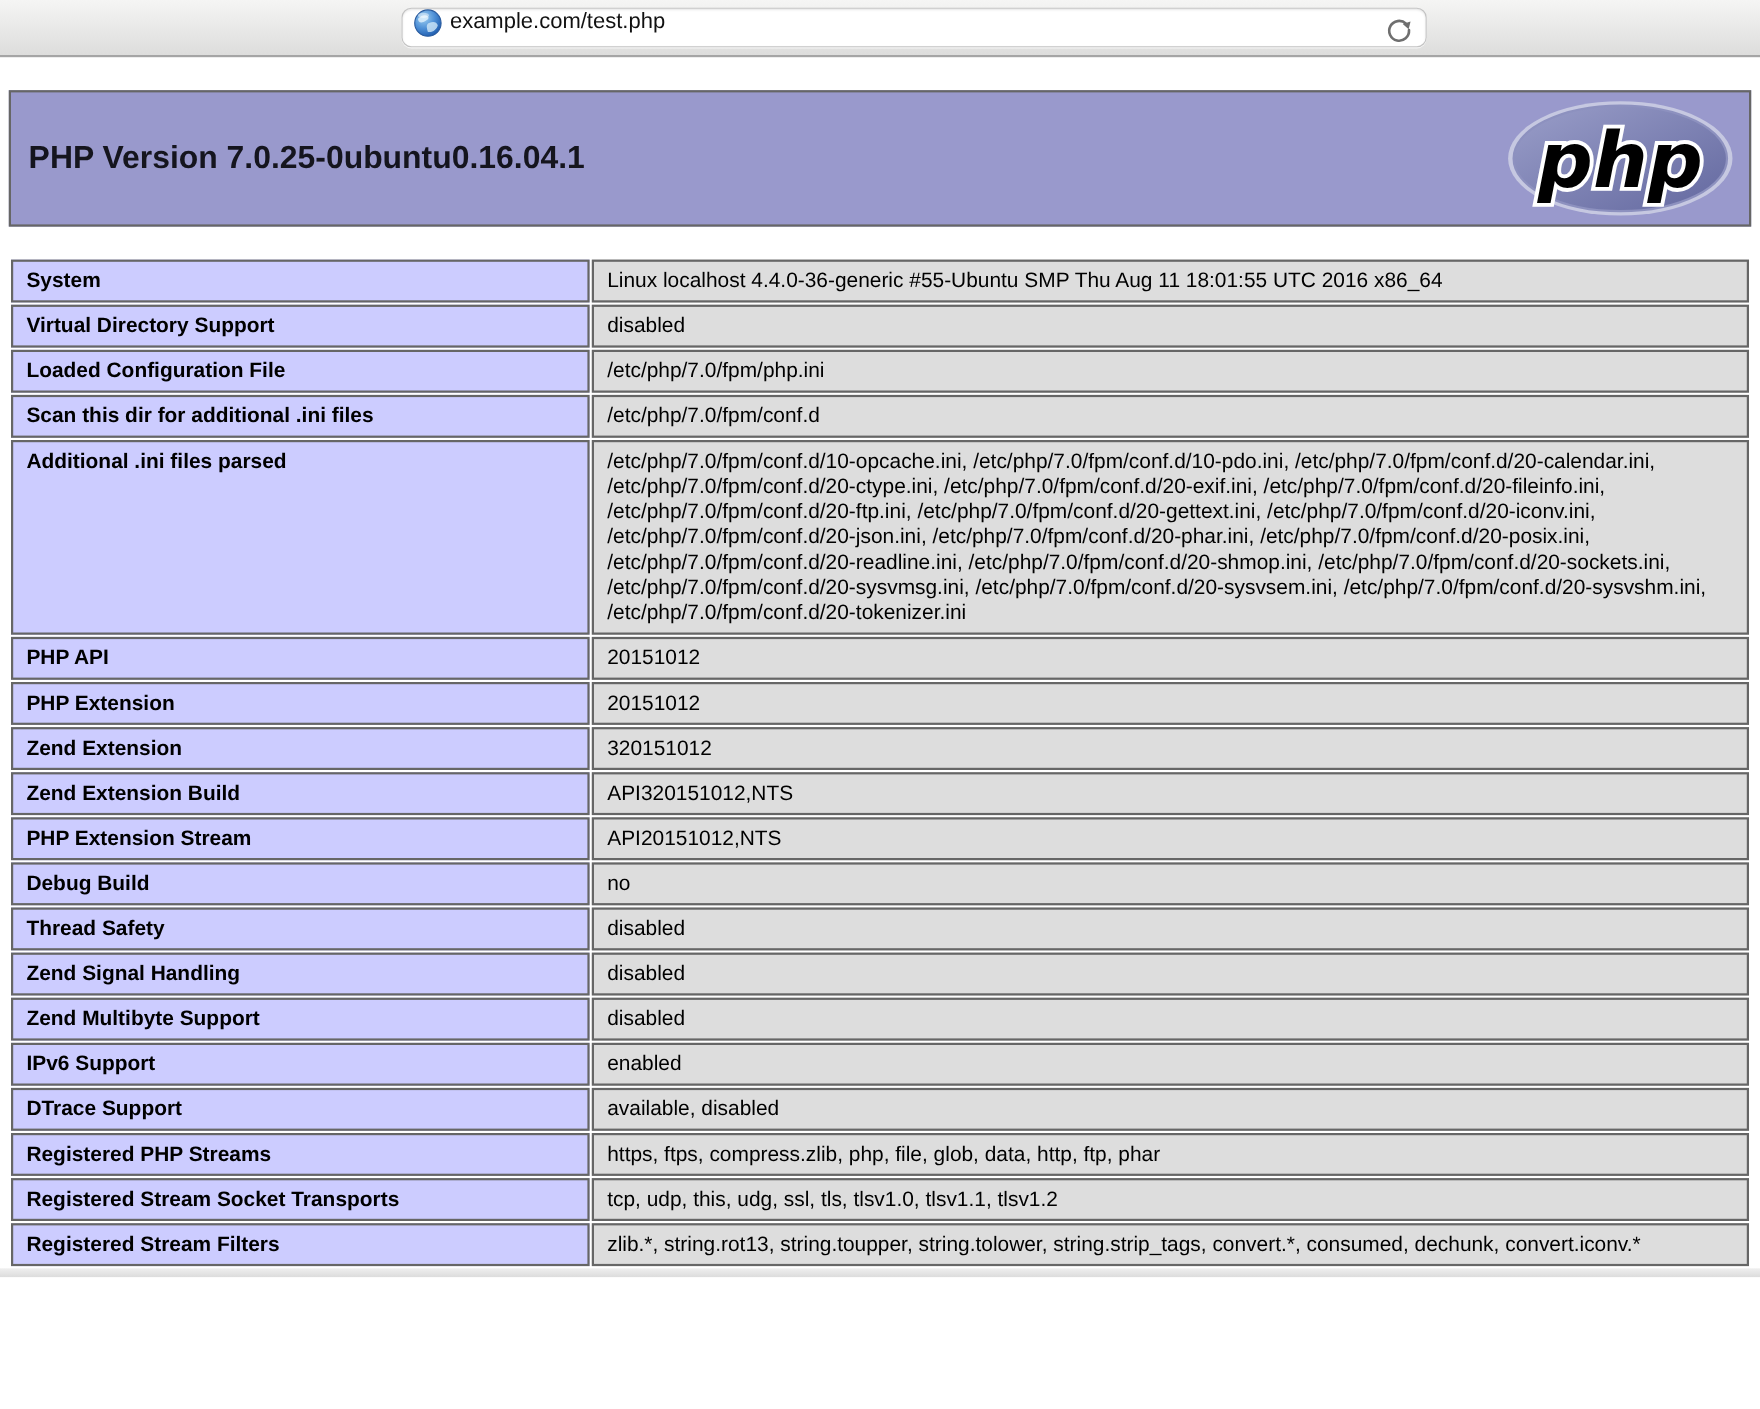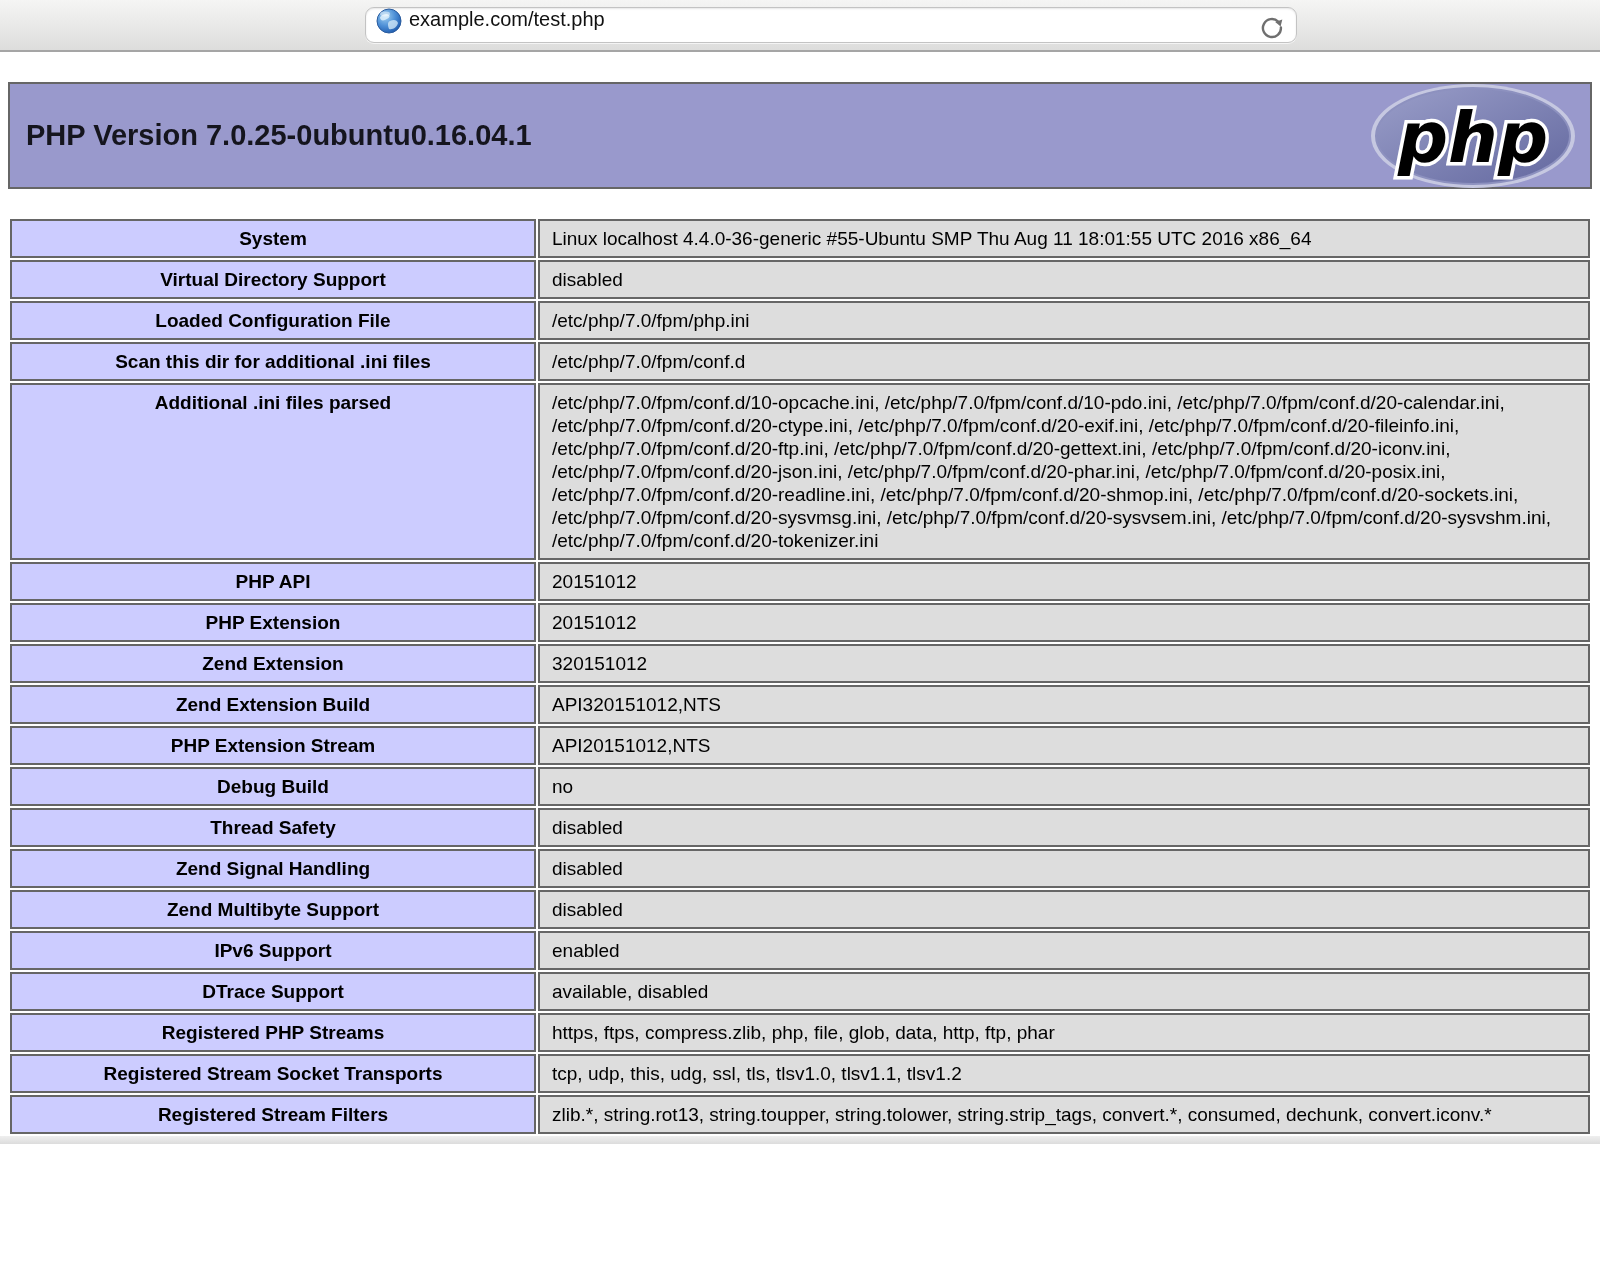--- a/index.html
+++ b/index.html
@@ -26,42 +26,42 @@
     display:flex;align-items:flex-start;padding:0 10px;margin-left:35px;
   }
   .globe{width:26px;height:26px;flex:0 0 auto;margin-right:7px;display:flex;}
   .url-text{font-size:20px;color:#111;white-space:nowrap;}
   .reload-btn{position:absolute;right:9px;top:4px;width:30px;height:30px;
     display:flex;align-items:center;justify-content:center;cursor:default;}
 
   
   .page{background:var(--page-bg);}
   .header-box{
-    margin:30px 8px 0 8px;height:107px;
+    margin:30px 8px 0 8px;height:124px;
     background:var(--header-bg);
     border:2px solid var(--table-border);
     display:flex;align-items:center;justify-content:space-between;
     padding:0 14px 0 16px;
     gap:39px;
   }
   .header-box h1{
     font-size:29px;font-weight:bold;color:#15151e;letter-spacing:0;
   }
   .php-logo{width:206px;height:106px;flex:0 0 auto;}
 
   table.info{
     margin:28px 8px 0 8px;width:1584px;table-layout:fixed;
     border-collapse:separate;border-spacing:2px;background:var(--page-bg);
   }
   table.info td{
     border:2px solid var(--table-border);
     padding:6px 12px;font-size:19px;line-height:23px;color:#000;
     vertical-align:top;word-wrap:break-word;
   }
-  td.e{background:var(--label-bg);font-weight:bold;text-align:center;}
+  td.e{background:var(--label-bg);font-weight:bold;}
   td.v{background:var(--value-bg);}
 
   .bottom-strip{height:8px;margin-top:0;background:linear-gradient(#efefef,#dcdcdc);}
 </style>
 </head>
 <body>
 
 <div class="toolbar">
   <div class="url-field">
     <span class="globe">

